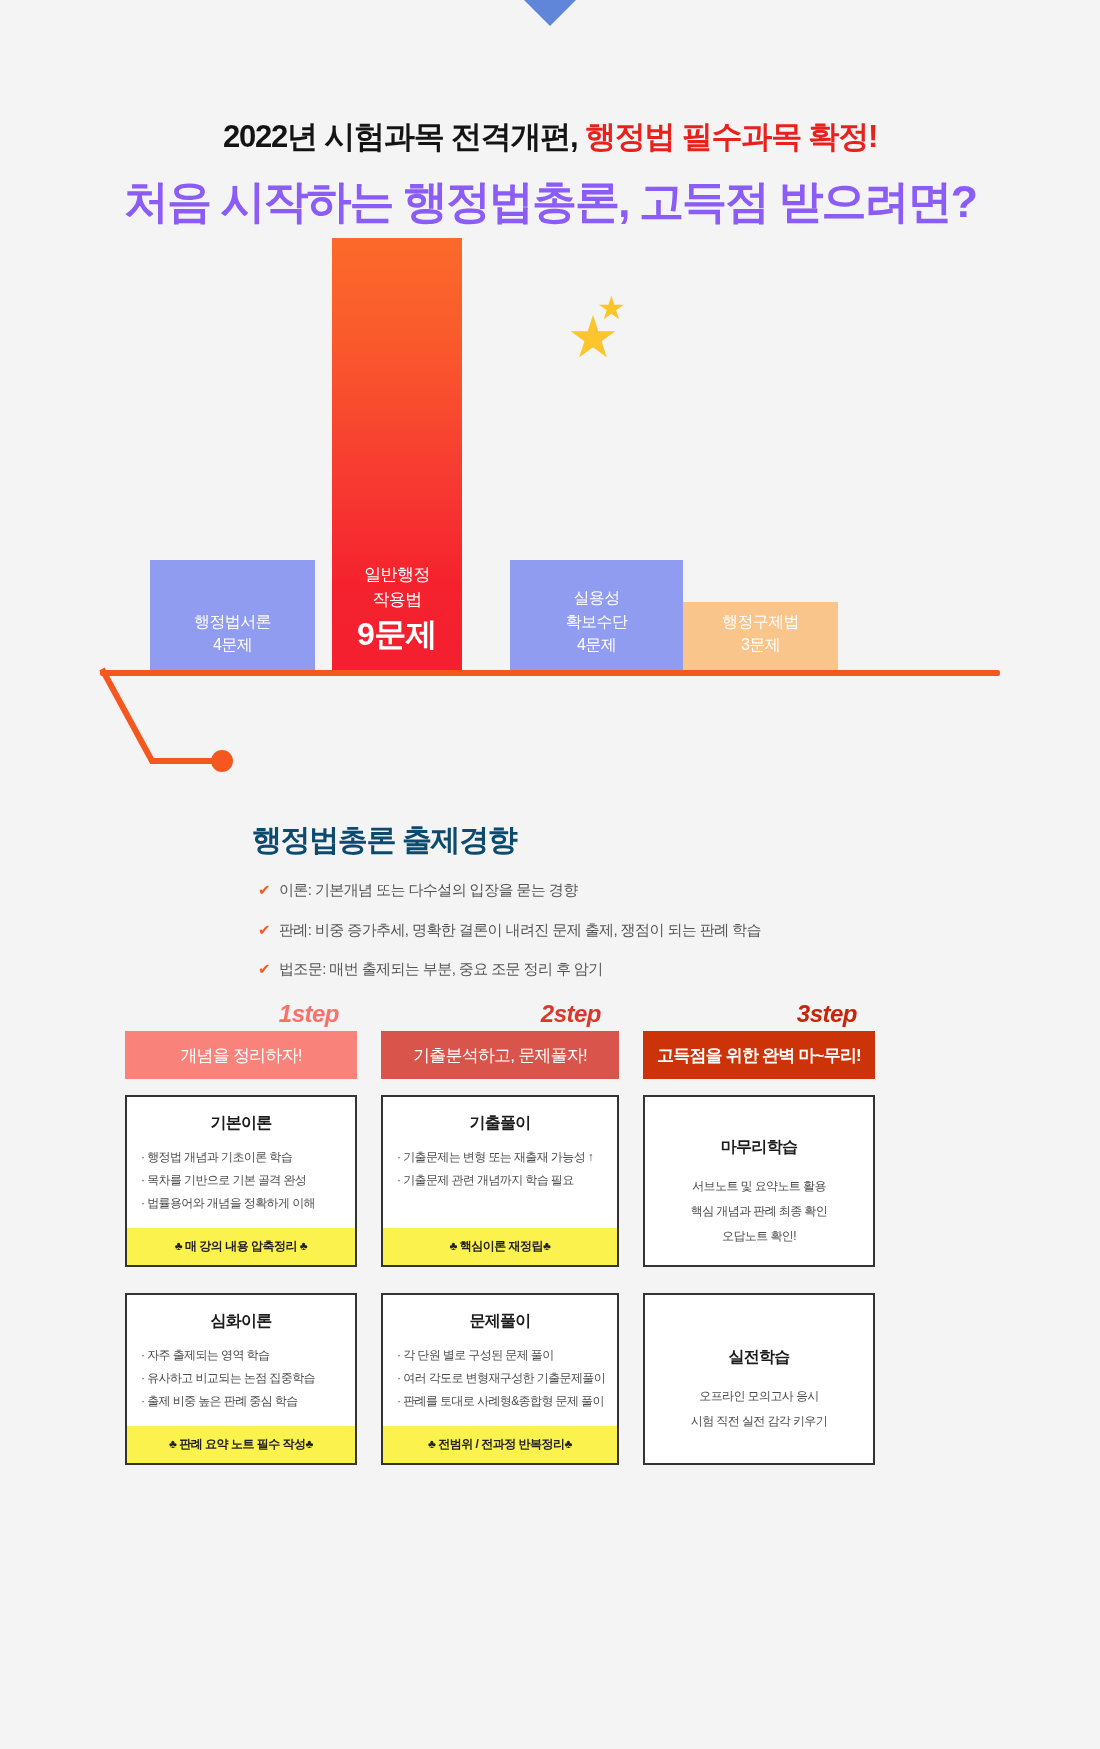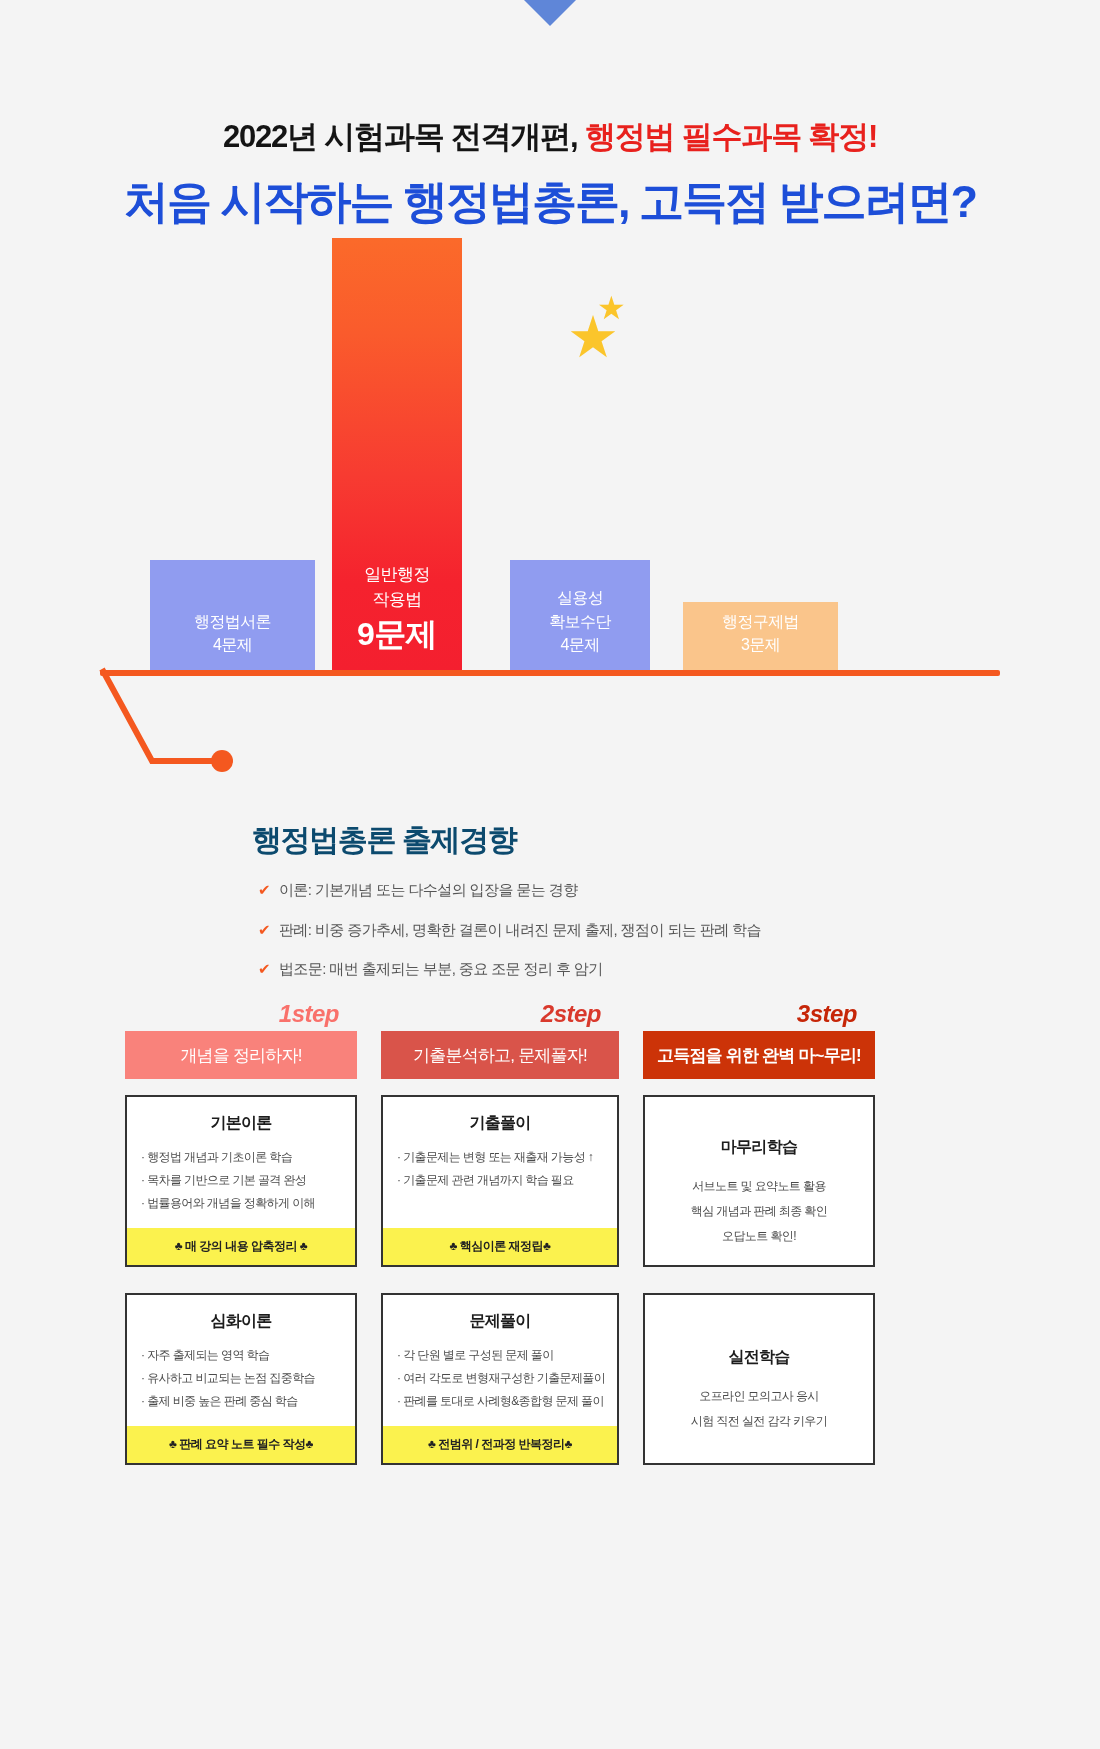--- a/index.html
+++ b/index.html
@@ -24,21 +24,21 @@
 
   
   .headline-wrap { position: absolute; top: 118px; left: 0; width: 1100px; text-align: center; }
   .headline-sub {
     font-size: 31px; font-weight: 700; color: #141414; letter-spacing: -1.2px;
     line-height: 1.25; white-space: nowrap;
   }
   .headline-sub .hl { color: #e8211d; }
   .headline-main {
     margin-top: 18px;
-    font-size: 45px; font-weight: 700; color: #1d4ed8; letter-spacing: -2px;
+    font-size: 45px; font-weight: 700; color: #8b5cf6; letter-spacing: -2px;
     line-height: 1.2; white-space: nowrap;
   }
 
   
   .chart { position: absolute; top: 300px; left: 0; width: 1100px; height: 380px; }
   .baseline {
     position: absolute; left: 100px; top: 370px; width: 900px; height: 6px;
     background: #f4581f; border-radius: 2px;
   }
   .bar {
@@ -144,21 +144,21 @@
     </div>
 
     <div class="bar hero" style="left:332px; width:130px; height:432px;">
       <div class="bl">일반행정</div>
       <div class="bl">작용법</div>
       <div class="bnum">9문제</div>
     </div>
     <div class="star big">★</div>
     <div class="star small">★</div>
 
-    <div class="bar blue" style="left:510px; width:140px; height:110px;">
+    <div class="bar blue" style="left:510px; width:173px; height:110px;">
       <div class="bl">실용성</div>
       <div class="bl">확보수단</div>
       <div class="bl">4문제</div>
     </div>
 
     <div class="bar orange" style="left:683px; width:155px; height:68px;text-align:right;">
       <div class="bl">행정구제법</div>
       <div class="bl">3문제</div>
     </div>
 

